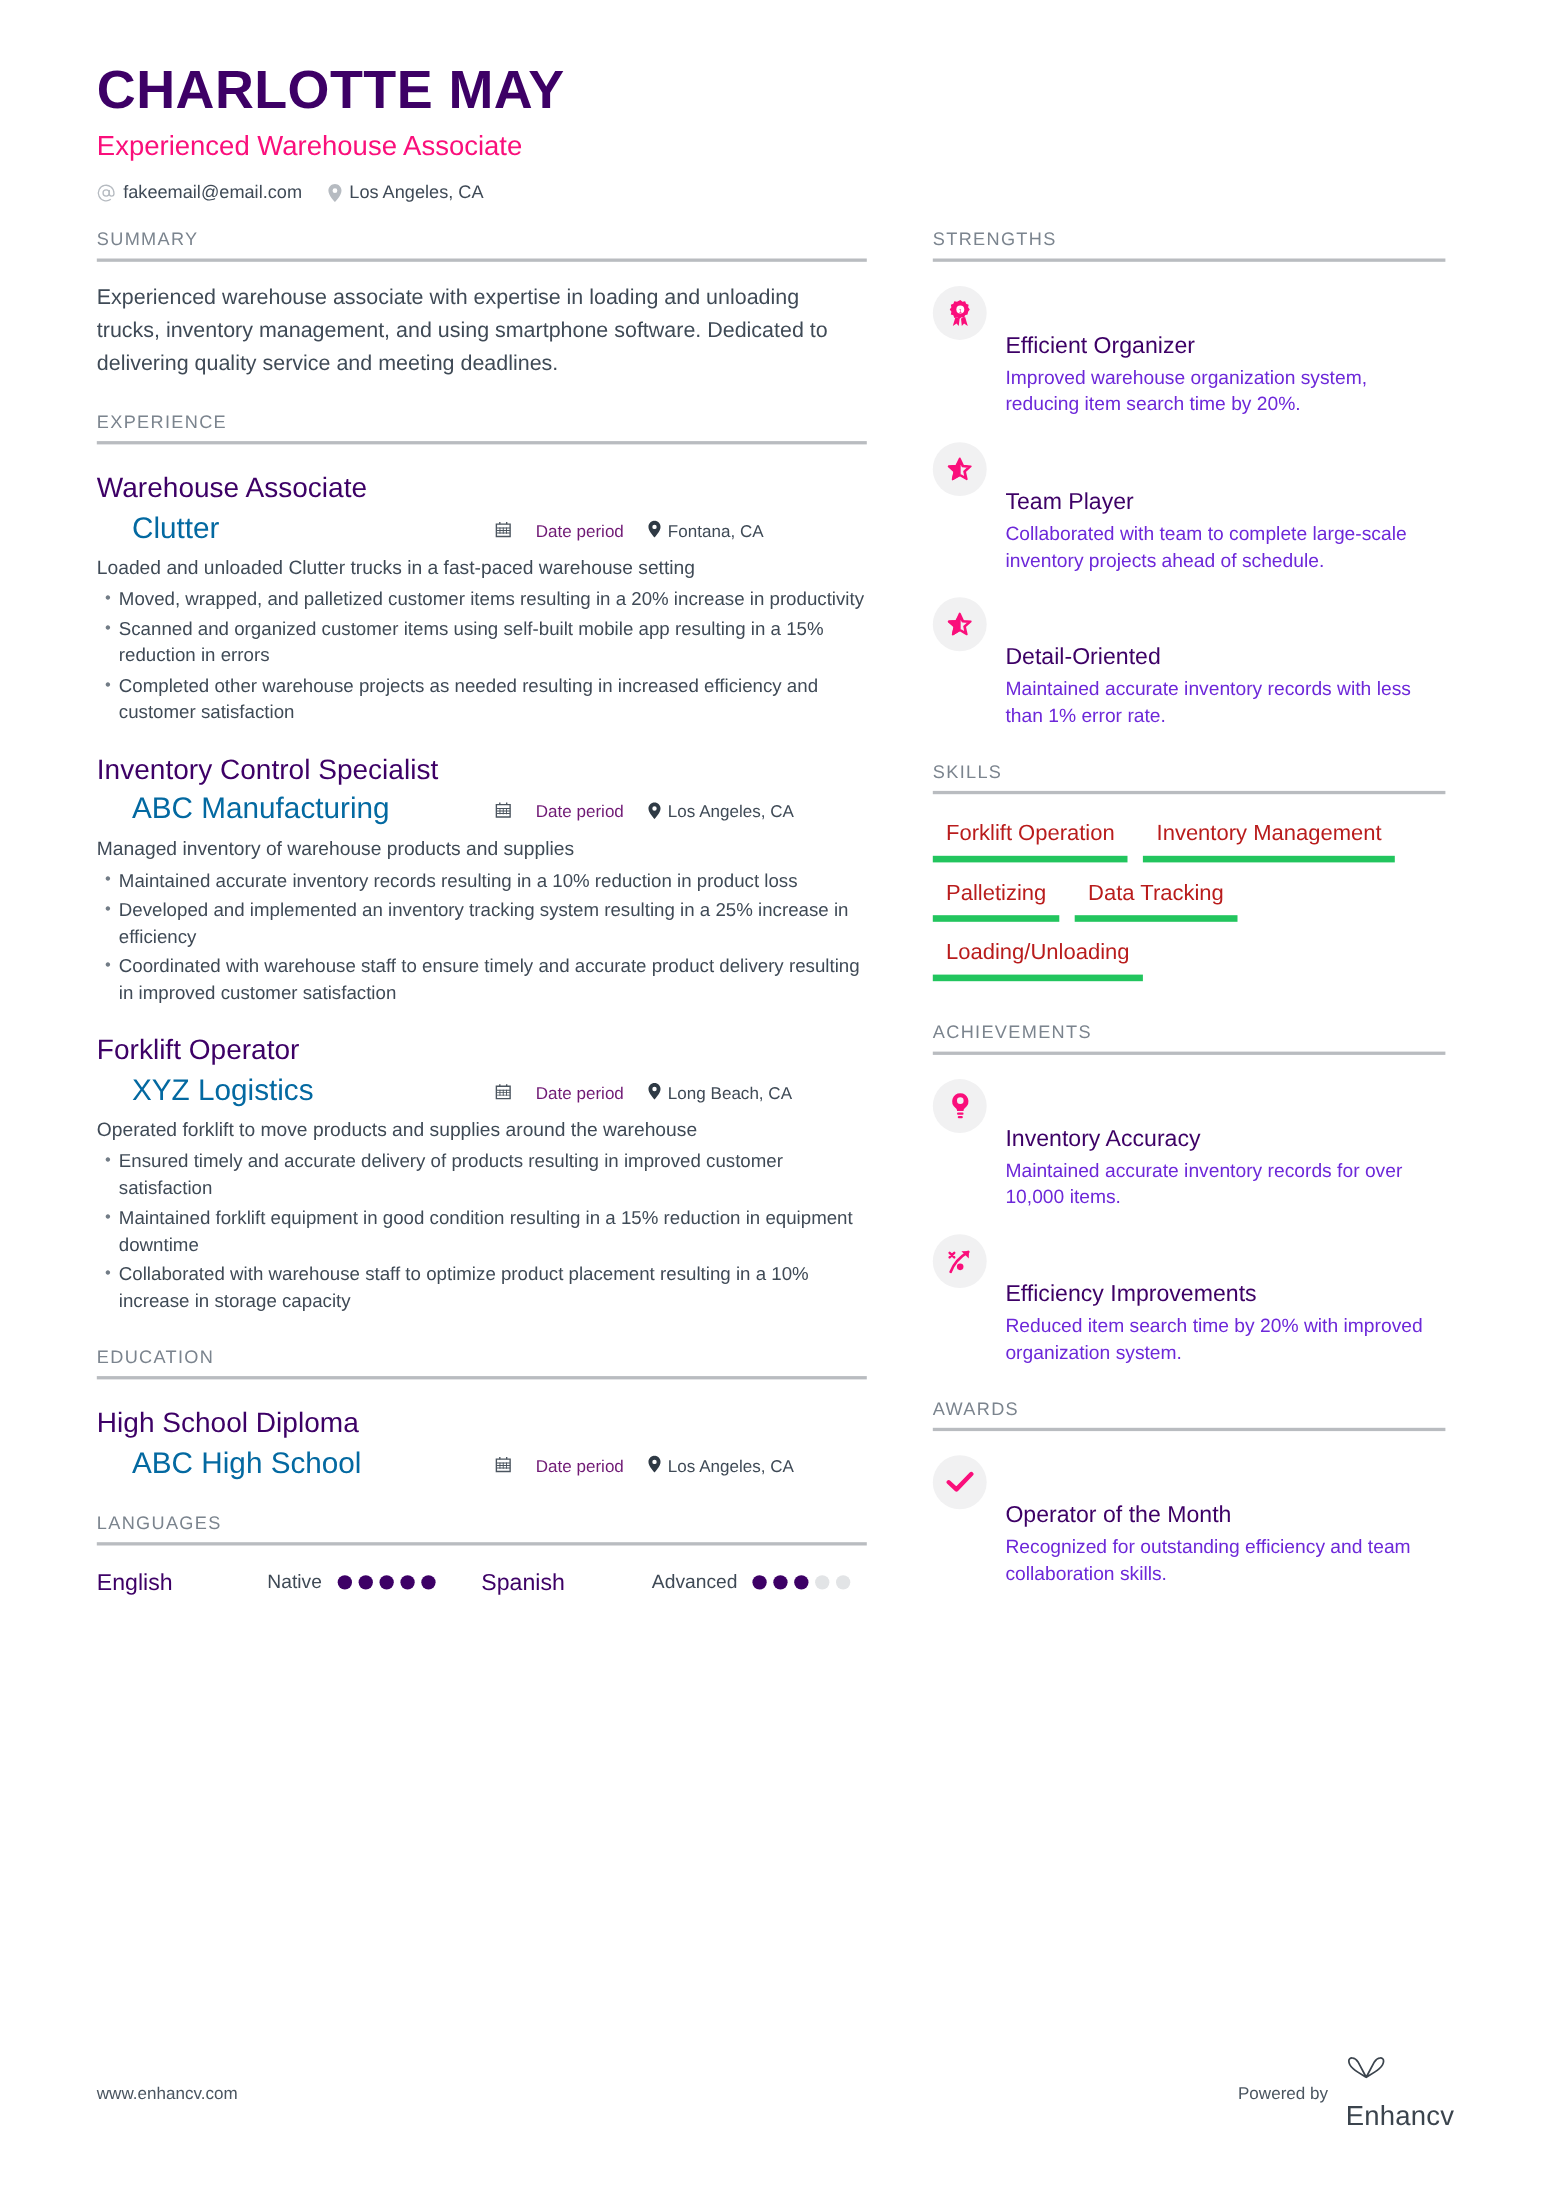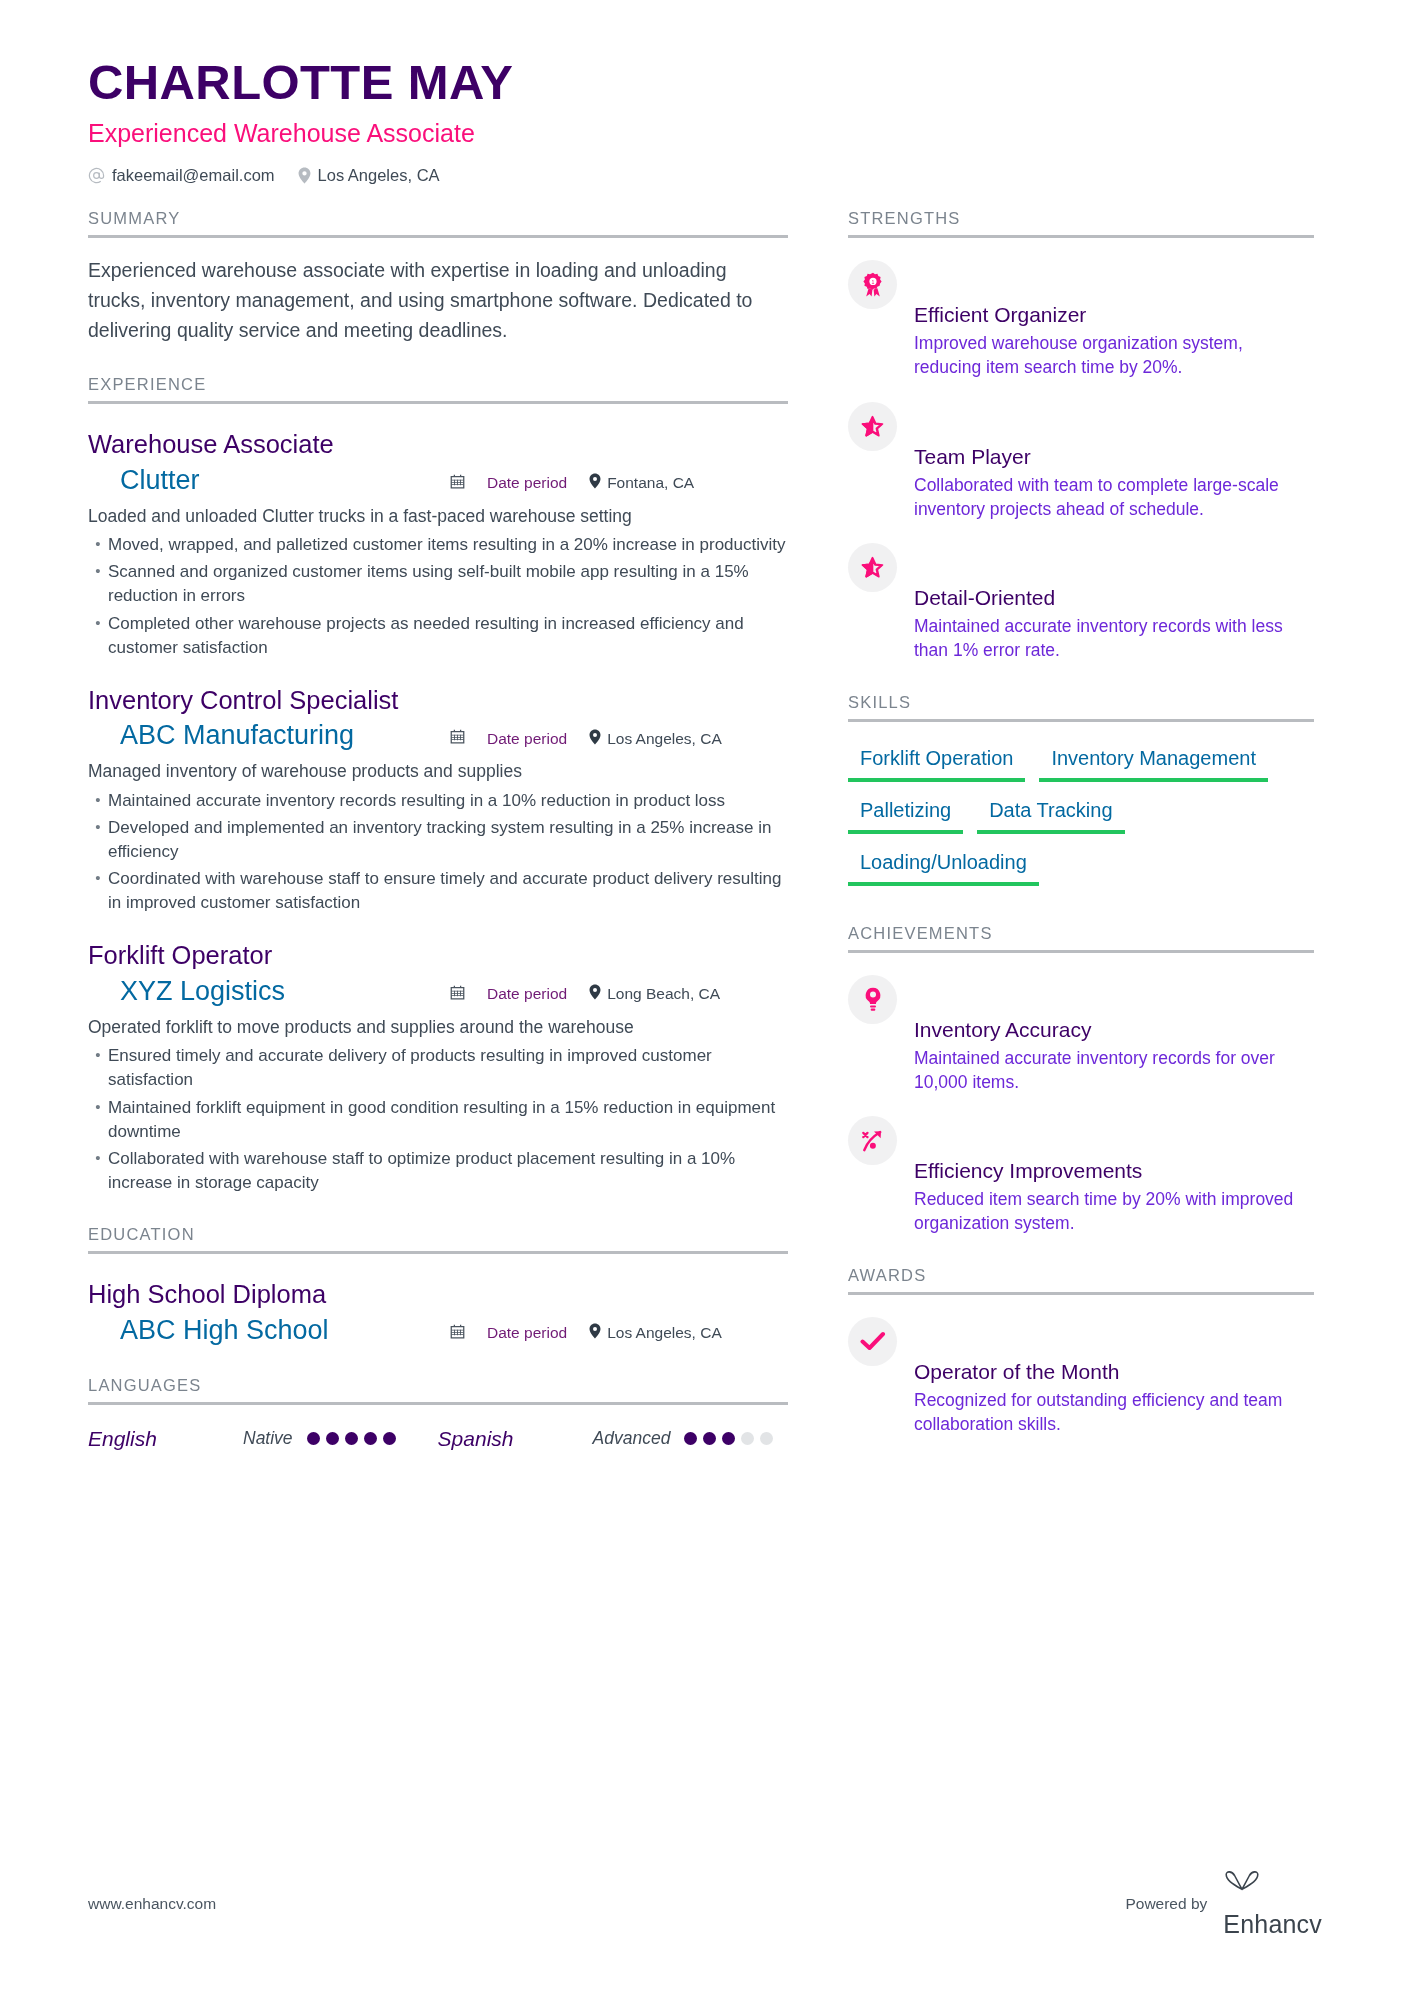--- a/index.html
+++ b/index.html
@@ -150,21 +150,20 @@
   
   .lang-row {
     display: flex;
     align-items: center;
     margin-top: 22px;
     gap: 0;
   }
   .lang-block {
     display: flex;
     align-items: center;
-    font-style: italic;
   }
   .lang-name {
     font-size: 21px;
     color: #3d0066;
     width: 155px;
     flex: none;
   }
   .lang-level {
     font-size: 17.5px;
     color: #3f4a56;
@@ -212,23 +211,23 @@
 
   
   .skills-wrap {
     margin-top: 16px;
     display: flex;
     flex-wrap: wrap;
     gap: 0px 14px;
   }
   .skill {
     font-size: 20px;
-    color: #0369a1;
+    color: #b91c1c;
     padding: 9px 12px 9px 12px;
-    border-bottom: 4px solid #22c55e;
+    border-bottom: 6px solid #22c55e;
     line-height: 1.1;
     margin-bottom: 8px;
   }
 
   
   .footer {
     position: absolute;
     left: 88px;
     right: 88px;
     bottom: 56px;

